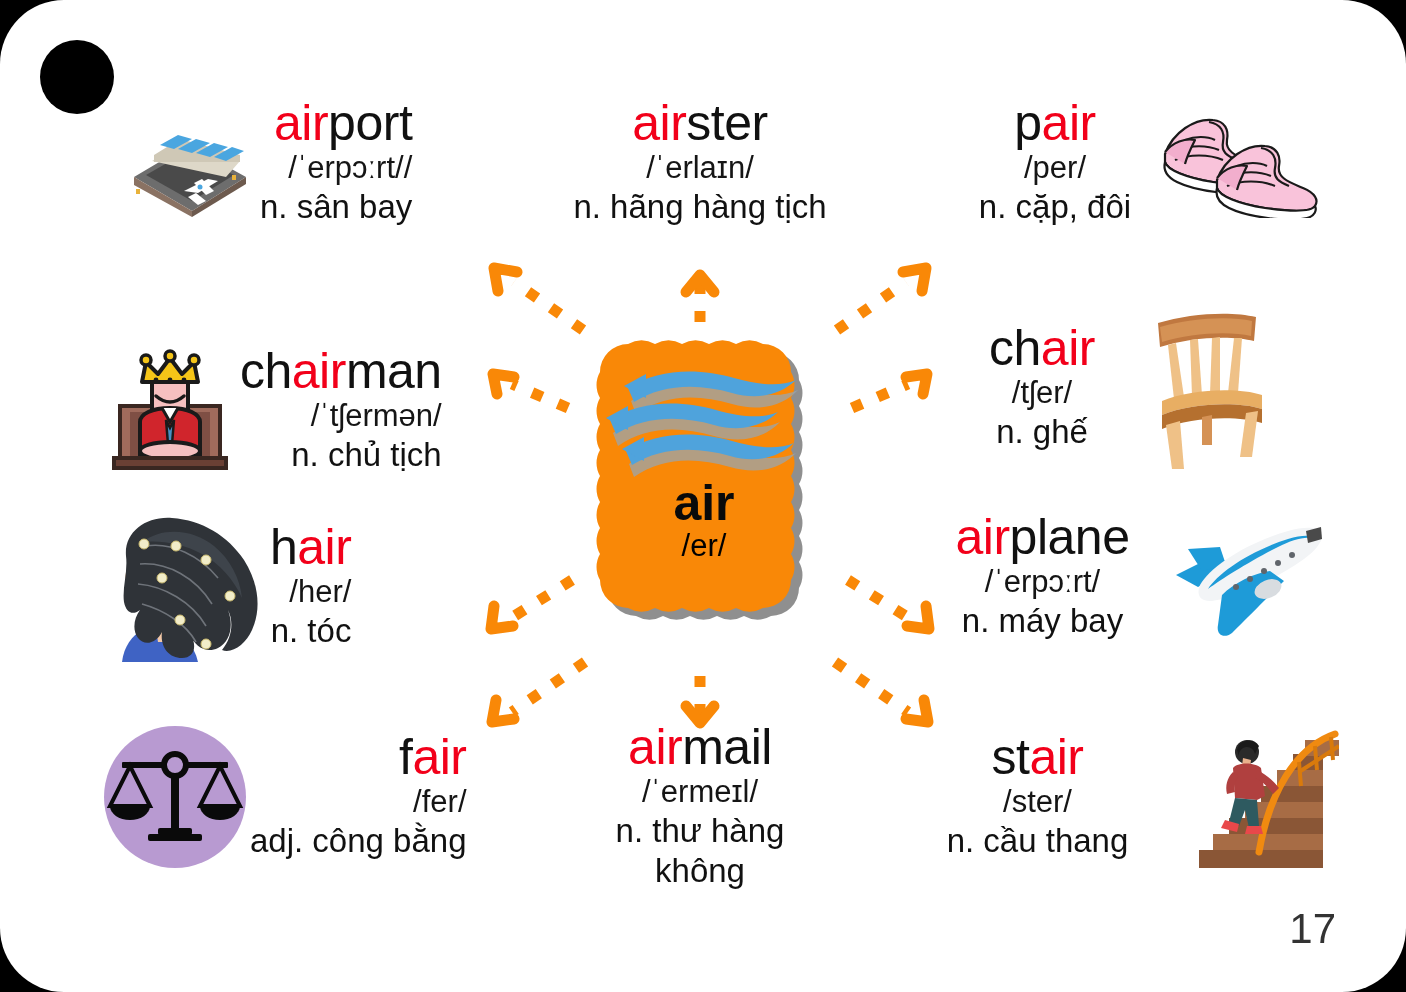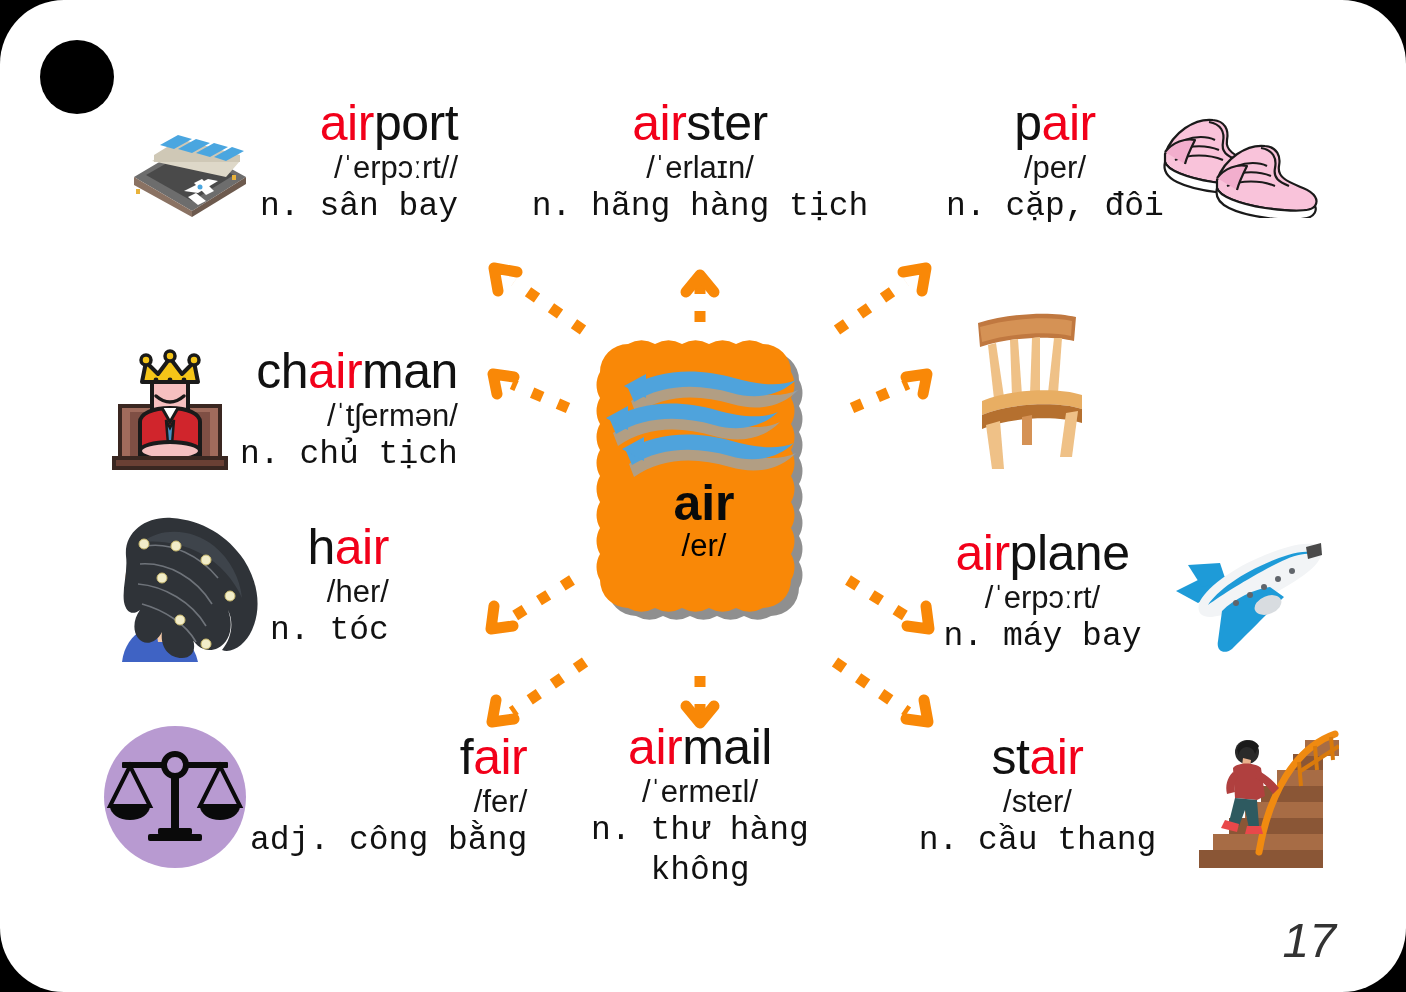--- a/index.html
+++ b/index.html
@@ -62,21 +62,20 @@
     font-size: 31px;
     color: #151515;
     white-space: nowrap;
     margin-bottom: 4px;
   }
   .mean {
     font-size: 33px;
     color: #111111;
     white-space: nowrap;
     line-height: 1.22;
-    font-family: Liberation Mono, monospace;
   }
   .mean.two-line { white-space: normal; text-align: center; }
 
   
   .illus {
     width: 140px;
     height: 120px;
     flex: 0 0 auto;
     display: flex;
     align-items: center;
@@ -125,24 +124,23 @@
     left: 0; top: 0;
     width: 1406px;
     height: 992px;
     pointer-events: none;
   }
 
   
   .page-num {
     position: absolute;
     right: 70px;
-    bottom: 24px;
-    font-size: 48px;
+    bottom: 39px;
+    font-size: 42px;
     color: #333333;
-    font-style: italic;
   }
 </style>
 </head>
 <body>
 
 <div id="page">
 
   <div class="black-dot"></div>
 
   <svg class="arrows" viewBox="0 0 1406 992" xmlns="http://www.w3.org/2000/svg">
@@ -333,20 +331,25 @@
       </svg>
     </div>
     <div class="entry-text">
       <div class="word"><span>ch</span><span class="hl">air</span><span>man</span></div>
       <div class="ipa">/ˈtʃermən/</div>
       <div class="mean">n. chủ tịch</div>
     </div>
   </div>
 
   <div class="entry align-center" style="left:952px; top:305px;">
+    <div class="entry-text" style="width:180px;">
+      <div class="word"><span>ch</span><span class="hl">air</span><span></span></div>
+      <div class="ipa">/tʃer/</div>
+      <div class="mean">n. ghế</div>
+    </div>
     <div class="illus" style="width:145px;height:165px;">
       <svg width="130" height="165" viewBox="0 0 130 165" xmlns="http://www.w3.org/2000/svg">
 
         <path d="M18,18 C50,8 92,6 116,12 L114,36 C92,30 50,32 20,42 Z" fill="#C07840"></path>
         <path d="M20,22 C50,13 90,11 112,16 L111,31 C90,26 50,28 22,37 Z" fill="#D59255"></path>
 
         <g fill="#EFC187">
           <path d="M28,40 L36,38 L44,92 L34,94 Z"></path>
           <path d="M50,35 L58,34 L62,90 L52,91 Z"></path>
           <path d="M72,33 L80,32 L80,88 L70,89 Z"></path>
@@ -403,21 +406,21 @@
         </g>
       </svg>
     </div>
     <div class="entry-text">
       <div class="word"><span>h</span><span class="hl">air</span><span></span></div>
       <div class="ipa">/her/</div>
       <div class="mean">n. tóc</div>
     </div>
   </div>
 
-  <div class="entry align-center" style="left:930px; top:528px;">
+  <div class="entry align-center" style="left:930px; top:512px;">
     <div class="entry-text" style="width:225px;">
       <div class="word"><span></span><span class="hl">air</span><span>plane</span></div>
       <div class="ipa">/ˈerpɔːrt/</div>
       <div class="mean">n. máy bay</div>
     </div>
     <div class="illus" style="width:180px;height:130px;">
       <svg width="175" height="125" viewBox="0 0 175 125" xmlns="http://www.w3.org/2000/svg">
 
         <path d="M18,60 L58,40 L76,52 L40,72 Z" fill="#1E9BD8"></path>
         <path d="M30,34 L62,32 L68,50 L44,56 Z" fill="#1E9BD8"></path>

